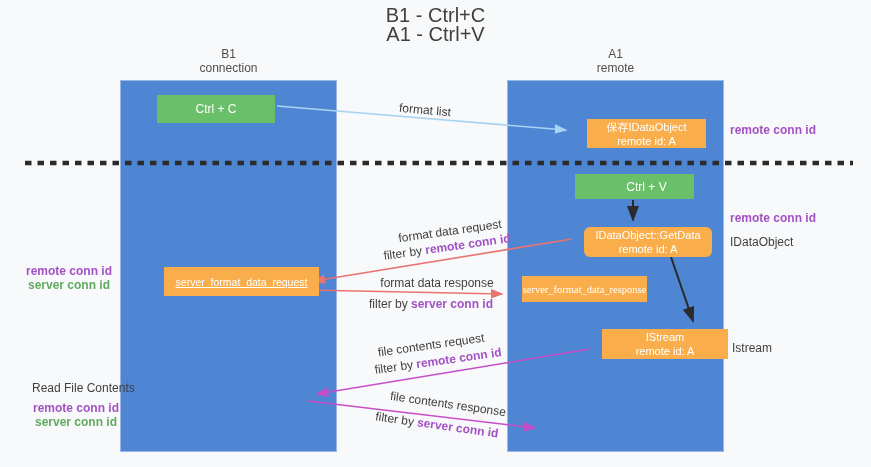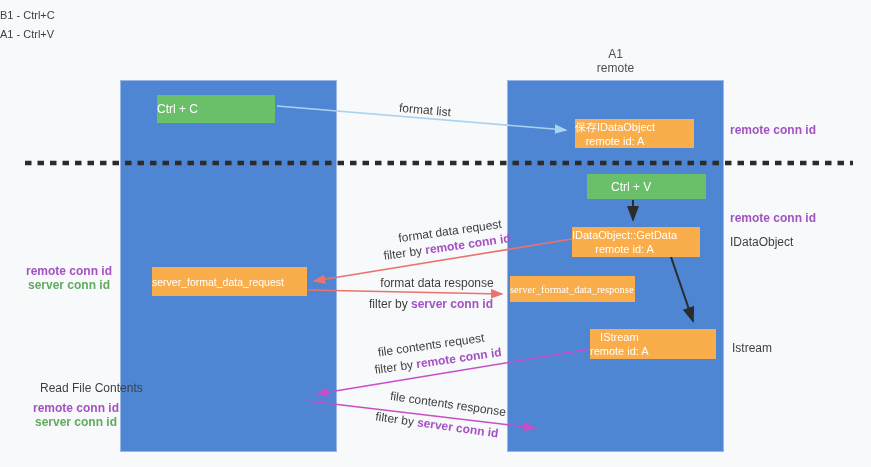--- a/index.html
+++ b/index.html
@@ -4,22 +4,22 @@
 <style>
   :root{
     --column-blue:#4e86d4; --box-green:#6abf69; --box-orange:#f9ae4b;
     --arrow-salmon:#e8736f; --arrow-magenta:#c74ec9; --arrow-lightblue:#a9d3f2;
     --arrow-black:#2b2b2b; --text-purple:#a352c4; --text-green:#61ab61; --text-dark:#3f3f3f;
   }
   html,body{margin:0;padding:0;}
   body{background:#f8f9fa;font-family:"Liberation Sans",sans-serif;}
   .stage{position:relative;width:871px;height:467px;background:#f8f9fa;overflow:hidden;}
 
-  .title{position:absolute;left:0;top:6px;width:871px;
-         font-size:11px;line-height:19px;color:var(--text-dark,#3f3f3f);}
+  .title{position:absolute;left:0;top:6px;width:871px;text-align:center;
+         font-size:20px;line-height:19px;color:var(--text-dark,#3f3f3f);}
 
   .col-header{position:absolute;top:47px;text-align:center;font-size:12px;line-height:14px;color:#4f4f4f;}
   .col-header.left{left:120px;width:217px;}
   .col-header.right{left:507px;width:217px;}
 
   .column{position:absolute;top:80px;height:372px;width:217px;
           background:var(--column-blue,#4e86d4);border:1px solid #9ab6e6;box-sizing:border-box;}
   .column.left{left:120px;}
   .column.right{left:507px;}
 
@@ -27,24 +27,24 @@
   .w-lb{stroke:var(--arrow-lightblue,#a9d3f2);stroke-width:1.6;fill:none;}
   .w-bk{stroke:var(--arrow-black,#2b2b2b);stroke-width:2;fill:none;}
   .w-sa{stroke:var(--arrow-salmon,#e8736f);stroke-width:1.6;fill:none;}
   .w-ma{stroke:var(--arrow-magenta,#c74ec9);stroke-width:1.6;fill:none;}
   .w-dash{stroke:var(--arrow-black,#2b2b2b);stroke-width:4.5;stroke-dasharray:6.5 6;fill:none;}
   .mh-lb{fill:var(--arrow-lightblue,#a9d3f2);}
   .mh-bk{fill:var(--arrow-black,#2b2b2b);}
   .mh-sa{fill:var(--arrow-salmon,#e8736f);}
   .mh-ma{fill:var(--arrow-magenta,#c74ec9);}
 
-  .node{position:absolute;display:flex;align-items:center;
+  .node{position:absolute;display:flex;align-items:center;justify-content:center;
         text-align:center;color:#fff;box-sizing:border-box;}
   .node.green{background:var(--box-green,#6abf69);font-size:12px;}
-  .node.orange{background:var(--box-orange,#f9ae4b);}
+  .node.orange{background:var(--box-orange,#f9ae4b);margin-left:12px;}
   .node .two{font-size:11px;line-height:14px;}
   .node.srv{font-size:10.5px;}
 
   .wlabel{position:absolute;transform:translate(-50%,-50%) rotate(var(--rot,0deg));
           font-size:12px;color:var(--text-dark,#3f3f3f);white-space:nowrap;}
   .kw{color:var(--text-purple,#a352c4);font-weight:bold;}
 
   .side{position:absolute;font-size:12px;white-space:nowrap;color:var(--text-dark,#3f3f3f);}
   .side.purple{color:var(--text-purple,#a352c4);font-weight:bold;}
   .side.green{color:var(--text-green,#61ab61);font-weight:bold;}
@@ -53,20 +53,22 @@
 <body>
 
 <div class="stage">
 
   <div class="title">
     <div>B1 - Ctrl+C</div>
     <div>A1 - Ctrl+V</div>
   </div>
 
   <div class="col-header left">
+    <div>B1</div>
+    <div>connection</div>
   </div>
   <div class="col-header right">
     <div>A1</div>
     <div>remote</div>
   </div>
 
   <div class="column left"></div>
   <div class="column right"></div>
 
   <svg class="wires" viewBox="0 0 871 467">
@@ -98,32 +100,32 @@
       <span>Ctrl + C</span>
     </div>
 
   <div class="node orange" style="left:575px;top:119px;width:119px;height:29px;">
     <div class="two">
       <div>保存IDataObject</div>
       <div>remote id: A</div>
     </div>
   </div>
 
-  <div class="node green" style="left:587px;top:174px;width:119px;height:25px;padding-left:24px;">
+  <div class="node green" style="left:575px;top:174px;width:119px;height:25px;padding-left:24px;">
       <span>Ctrl + V</span>
     </div>
 
-  <div class="node orange" style="left:572px;top:227px;width:128px;height:30px;">
+  <div class="node orange" style="left:572px;top:227px;width:128px;height:30px;border-radius:6px;">
     <div class="two">
       <div>IDataObject::GetData</div>
       <div>remote id: A</div>
     </div>
   </div>
 
-  <div class="node orange srv" style="left:152px;top:267px;width:155px;height:29px;">
+  <div class="node orange srv" style="left:152px;top:267px;width:155px;height:29px;text-decoration:underline;">
     <span>server_format_data_request</span>
     </div>
 
   <div class="node orange srv" style="left:510px;top:276px;width:125px;height:26px;font-family:Liberation Serif, serif;">
     <span>server_format_data_response</span>
     </div>
 
   <div class="node orange" style="left:590px;top:329px;width:126px;height:30px;">
     <div class="two">
       <div>IStream</div>
@@ -158,17 +160,17 @@
 
   <div class="side purple" style="left:730px;top:123px;">remote conn id</div>
   <div class="side purple" style="left:730px;top:211px;">remote conn id</div>
   <div class="side" style="left:730px;top:235px;">IDataObject</div>
   <div class="side" style="left:732px;top:341px;">Istream</div>
   <div class="side" style="left:735px;top:424px;margin-top:48px;">Write File Contents</div>
 
   <div class="side purple" style="left:26px;top:264px;">remote conn id</div>
   <div class="side green" style="left:28px;top:278px;">server conn id</div>
 
-  <div class="side" style="left:40px;top:381px;text-align:right;">Read File Contents</div>
+  <div class="side" style="left:32px;top:381px;text-align:right;">Read File Contents</div>
   <div class="side purple" style="left:33px;top:401px;">remote conn id</div>
   <div class="side green" style="left:35px;top:415px;">server conn id</div>
 
 </div>
 
 </body></html>

